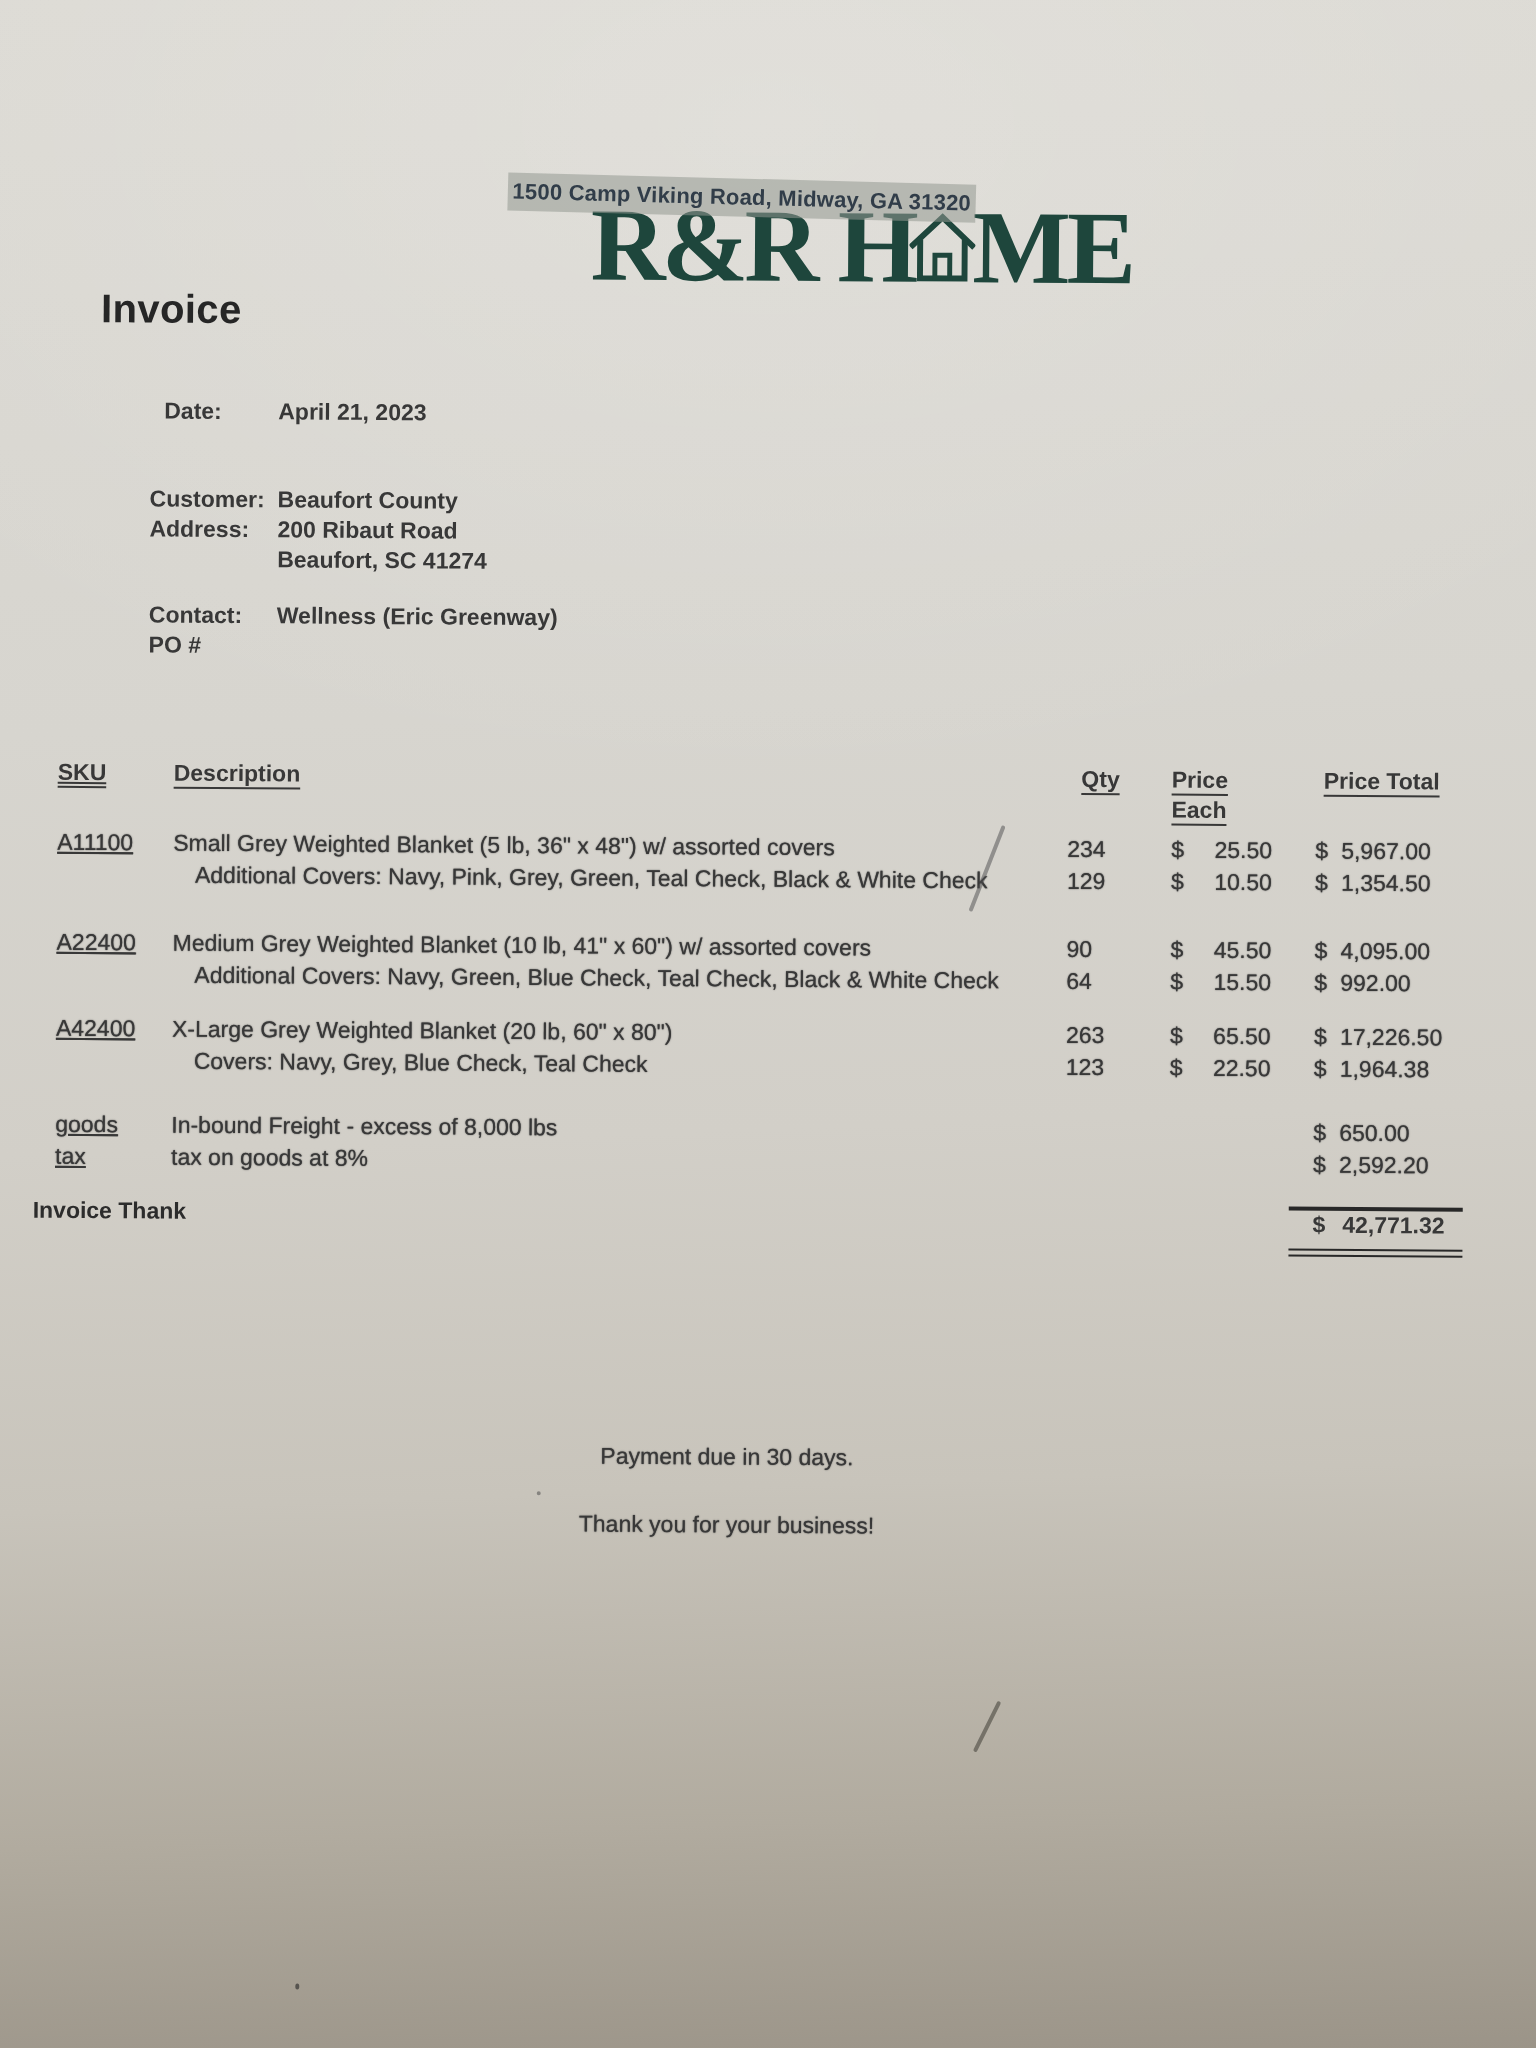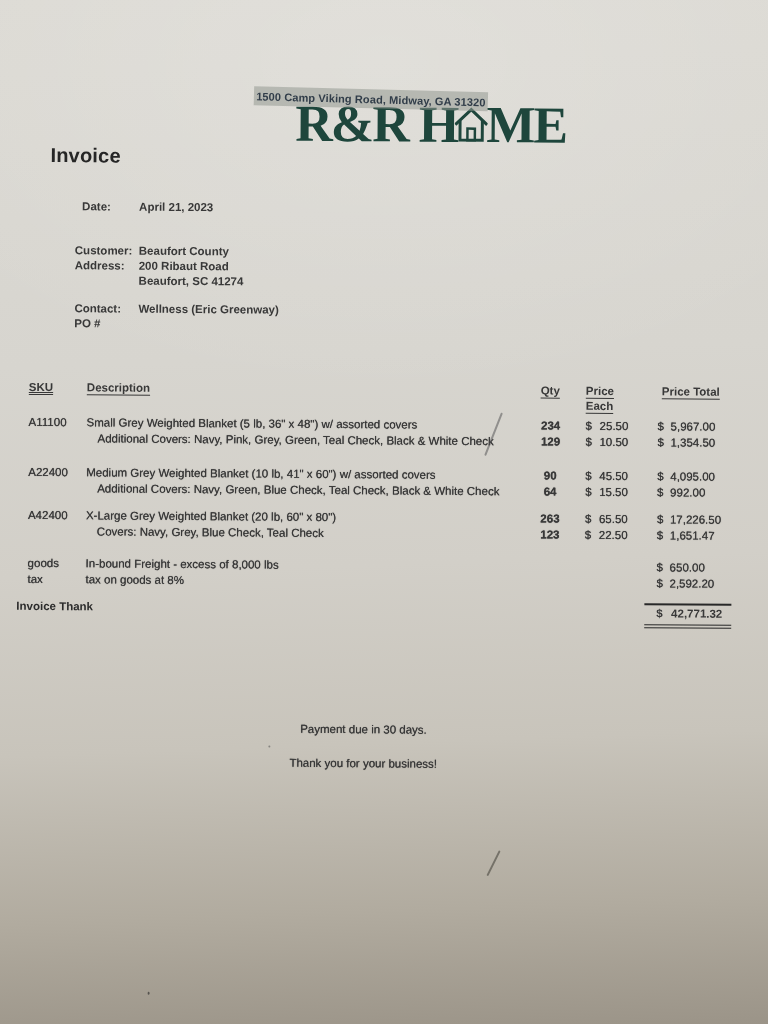--- a/index.html
+++ b/index.html
@@ -72,27 +72,27 @@
   .h-sku{width:58px;text-decoration:underline;}
   .h-desc{width:447px;}
   .h-qty{width:34px;text-align:right;}
   .h-qty .qpad{padding-right:8px;}
   .h-gap1{width:18px;}
   .h-each{width:58px;text-align:left;}
   .h-gap2{width:14px;}
   .h-total{width:66px;text-align:center;}
 
   .trow{display:flex;line-height:15.5px;}
-  .c-sku{width:58px;}
+  .c-sku{width:58px;text-decoration:underline;}
   .c-desc{width:447px;box-sizing:border-box;}
   .c-desc.indent{padding-left:11px;}
-  .c-qty{width:34px;text-align:center;font-weight:bold;}
+  .c-qty{width:34px;text-align:left;}
   .c-gap1{width:18px;}
   .c-cur1{width:14px;}
-  .c-each{width:44px;text-align:left;}
+  .c-each{width:44px;text-align:center;}
   .c-gap2{width:14px;}
   .c-cur2{width:13px;}
   .c-total{width:53px;}
 
   #rows .tgroup:nth-child(1){margin-top:5px;}
   #rows .tgroup:nth-child(2){margin-top:19px;}
   #rows .tgroup:nth-child(3){margin-top:12px;}
   #rows .tgroup.fees{margin-top:17px;}
 
   .total-row{
@@ -241,21 +241,21 @@
   </div>
             <div class="trow soft">
     <span class="c-sku"></span>
     <span class="c-desc indent">Covers: Navy, Grey, Blue Check, Teal Check</span>
     <span class="c-qty">123</span>
     <span class="c-gap1"></span>
     <span class="c-cur1">$</span>
     <span class="c-each">22.50</span>
     <span class="c-gap2"></span>
     <span class="c-cur2">$</span>
-    <span class="c-total">1,651.47</span>
+    <span class="c-total">1,964.38</span>
   </div>
           </div>
           <div class="tgroup fees">
             <div class="trow soft">
     <span class="c-sku">goods</span>
     <span class="c-desc">In-bound Freight - excess of 8,000 lbs</span>
     <span class="c-qty"></span>
     <span class="c-gap1"></span>
     <span class="c-cur1"></span>
     <span class="c-each"></span>

